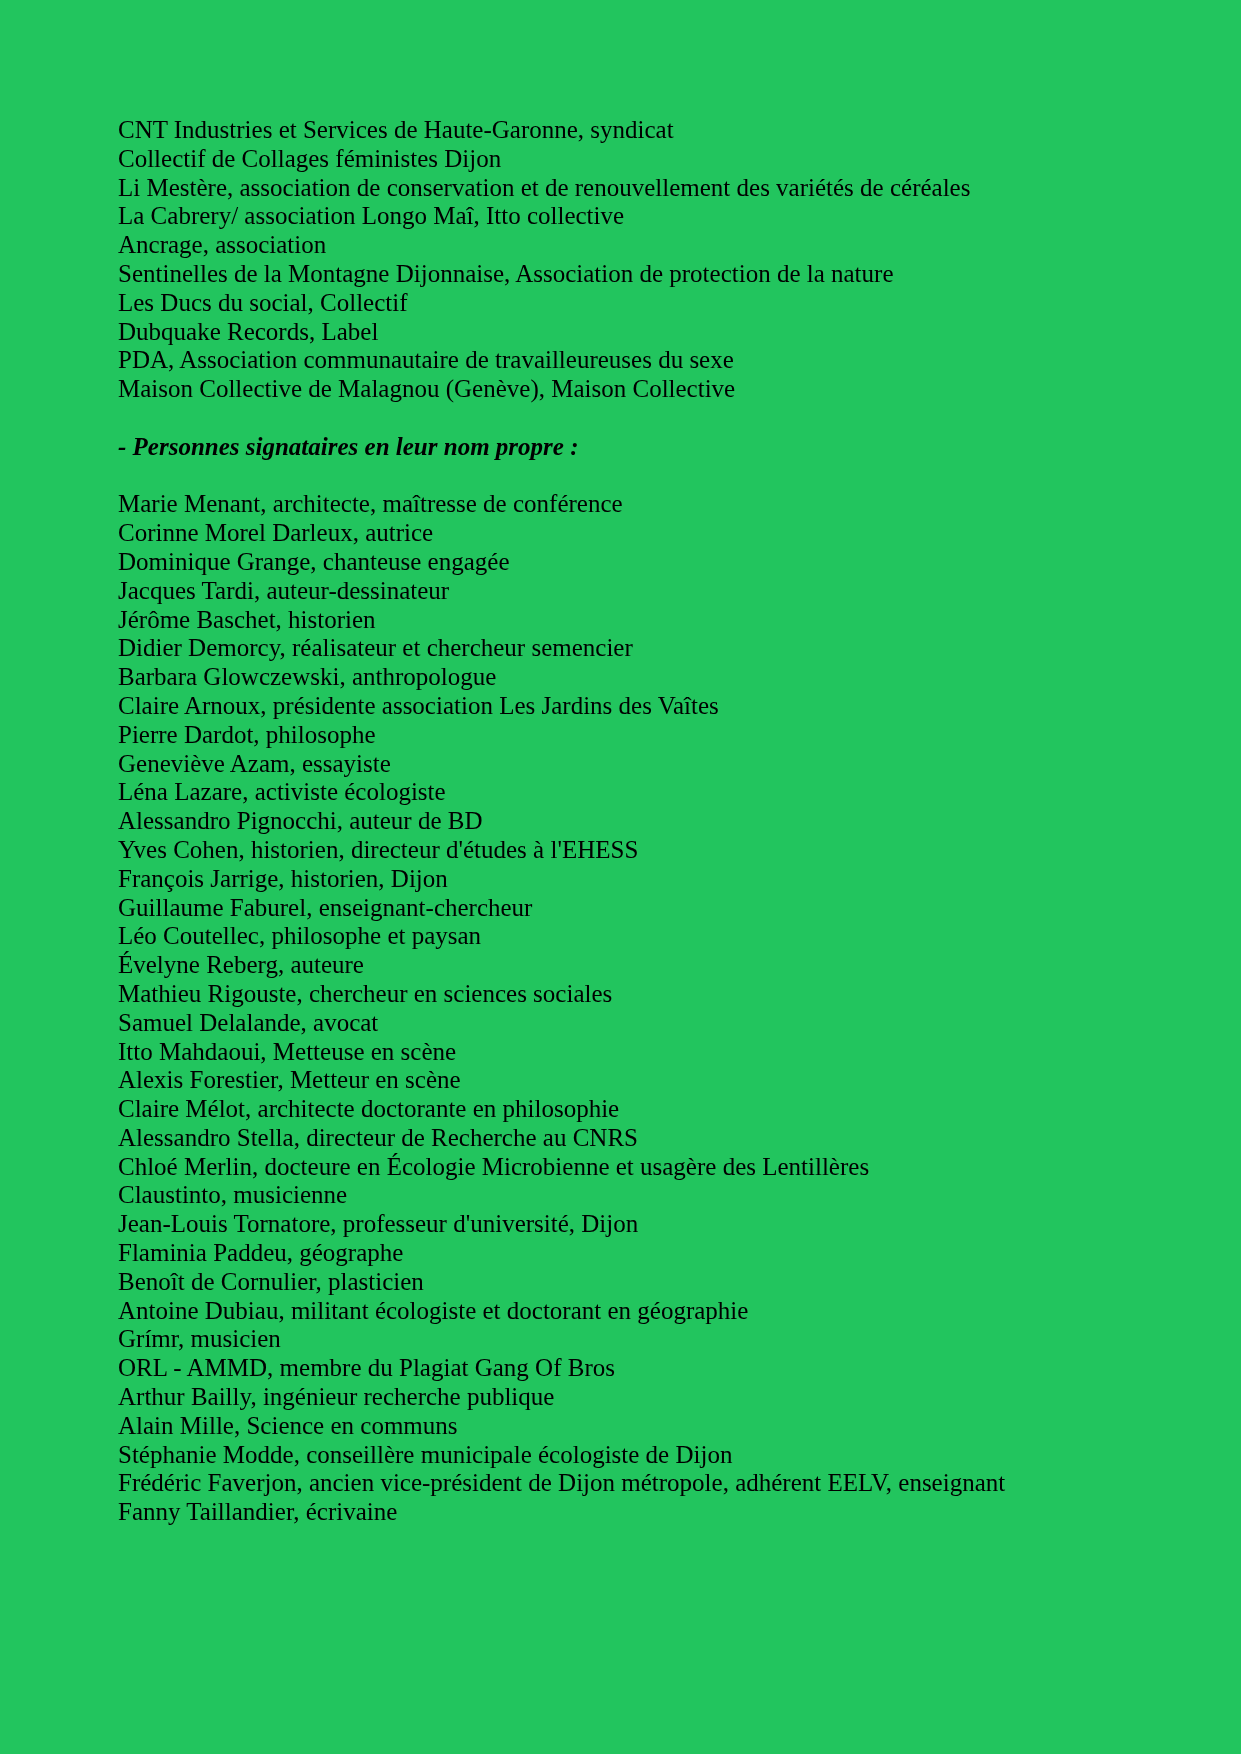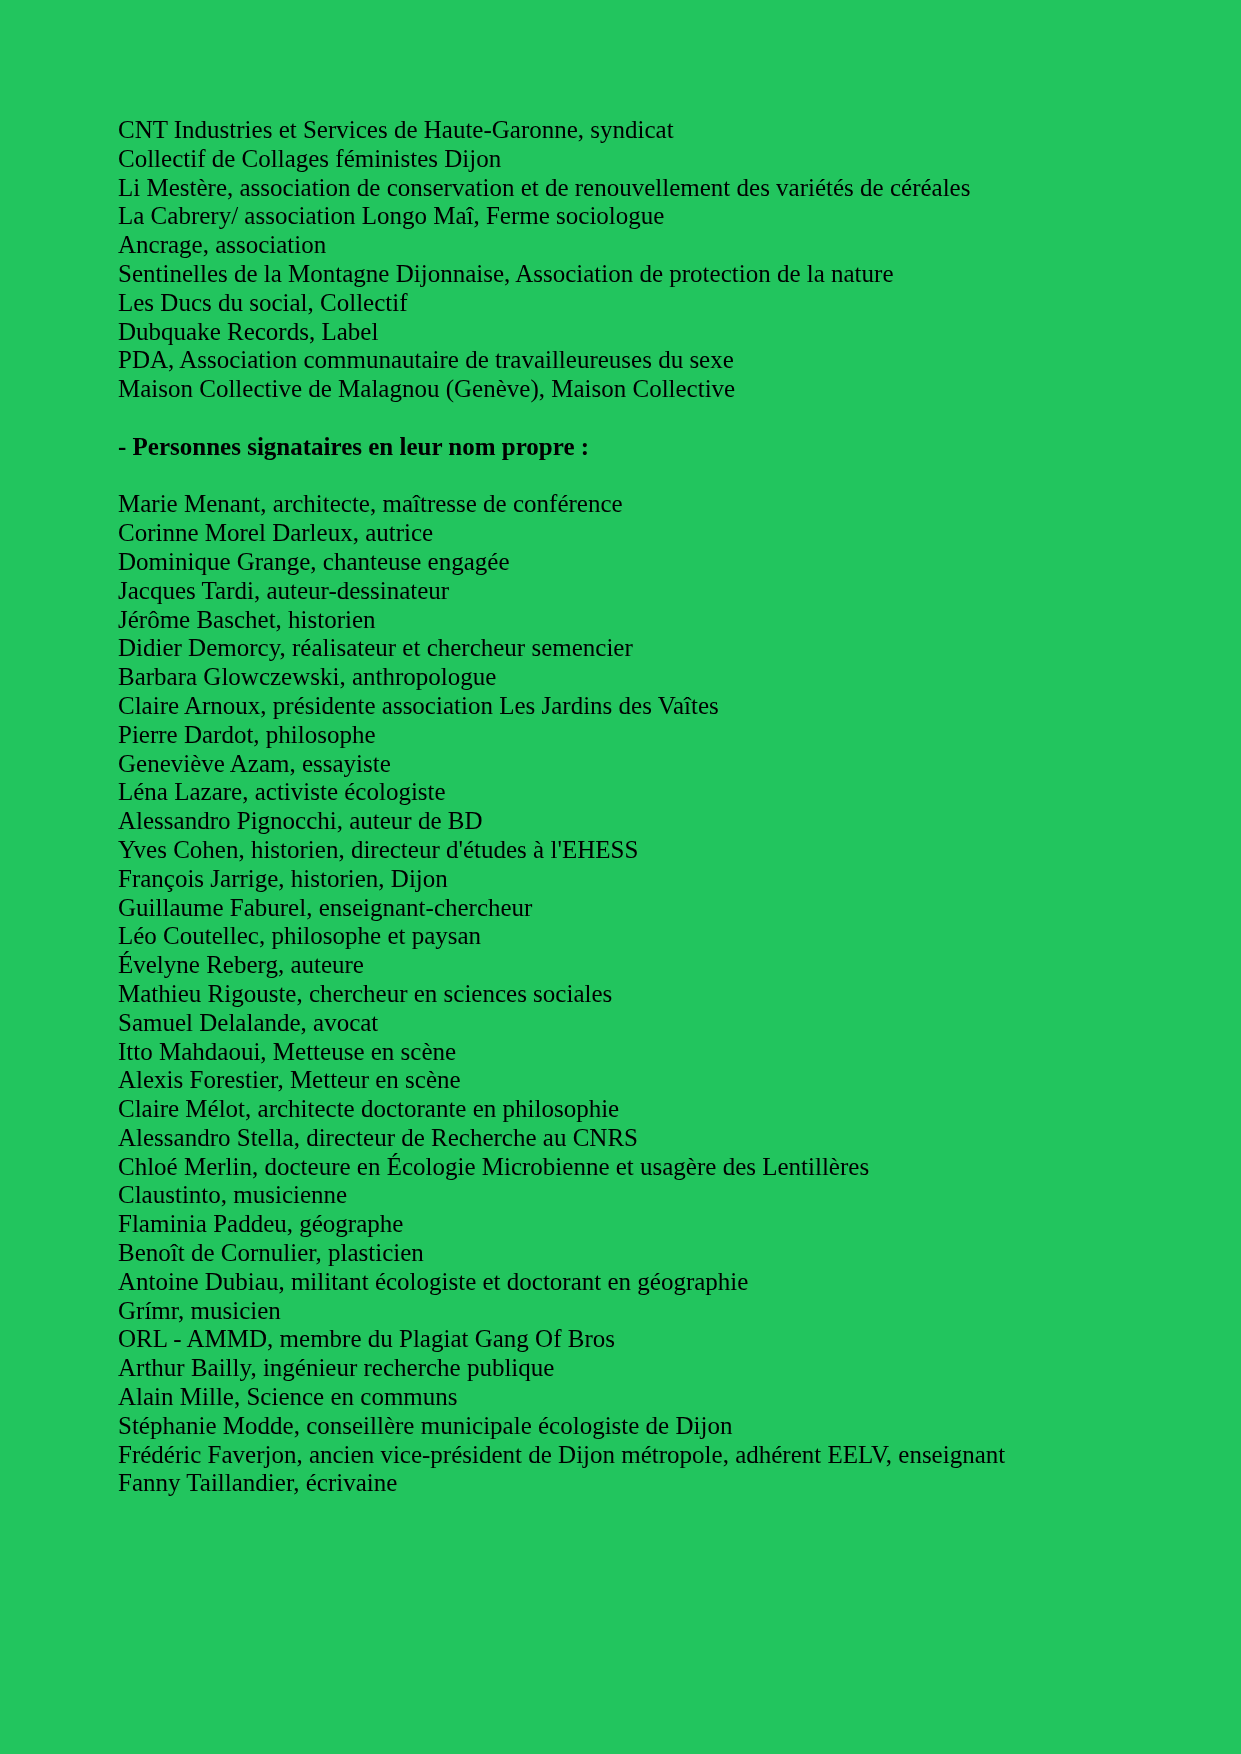--- a/index.html
+++ b/index.html
@@ -21,31 +21,32 @@
     padding: 116px 110px 0 118px;
     overflow: hidden;
   }
   .line {
     white-space: nowrap;
   }
   .heading {
     font-weight: bold;
     margin: 28.8px 0;
     white-space: nowrap;
+    font-style: italic;
   }
 </style>
 </head>
 <body>
 
 <div class="page">
   <div>
       <div class="line">CNT Industries et Services de Haute-Garonne, syndicat</div>
       <div class="line">Collectif de Collages féministes Dijon</div>
       <div class="line">Li Mestère, association de conservation et de renouvellement des variétés de céréales</div>
-      <div class="line">La Cabrery/ association Longo Maî, Ferme sociologue</div>
+      <div class="line">La Cabrery/ association Longo Maî, Itto collective</div>
       <div class="line">Ancrage, association</div>
       <div class="line">Sentinelles de la Montagne Dijonnaise, Association de protection de la nature</div>
       <div class="line">Les Ducs du social, Collectif</div>
       <div class="line">Dubquake Records, Label</div>
       <div class="line">PDA, Association communautaire de travailleureuses du sexe</div>
       <div class="line">Maison Collective de Malagnou (Genève), Maison Collective</div>
     </div>
 
   <p class="heading">- Personnes signataires en leur nom propre :</p>
 
@@ -68,20 +69,21 @@
       <div class="line">Léo Coutellec, philosophe et paysan</div>
       <div class="line">Évelyne Reberg, auteure</div>
       <div class="line">Mathieu Rigouste, chercheur en sciences sociales</div>
       <div class="line">Samuel Delalande, avocat</div>
       <div class="line">Itto Mahdaoui, Metteuse en scène</div>
       <div class="line">Alexis Forestier, Metteur en scène</div>
       <div class="line">Claire Mélot, architecte doctorante en philosophie</div>
       <div class="line">Alessandro Stella, directeur de Recherche au CNRS</div>
       <div class="line">Chloé Merlin, docteure en Écologie Microbienne et usagère des Lentillères</div>
       <div class="line">Claustinto, musicienne</div>
+      <div class="line">Jean-Louis Tornatore, professeur d'université, Dijon</div>
       <div class="line">Flaminia Paddeu, géographe</div>
       <div class="line">Benoît de Cornulier, plasticien</div>
       <div class="line">Antoine Dubiau, militant écologiste et doctorant en géographie</div>
       <div class="line">Grímr, musicien</div>
       <div class="line">ORL - AMMD, membre du Plagiat Gang Of Bros</div>
       <div class="line">Arthur Bailly, ingénieur recherche publique</div>
       <div class="line">Alain Mille, Science en communs</div>
       <div class="line">Stéphanie Modde, conseillère municipale écologiste de Dijon</div>
       <div class="line">Frédéric Faverjon, ancien vice-président de Dijon métropole, adhérent EELV, enseignant</div>
       <div class="line">Fanny Taillandier, écrivaine</div>

